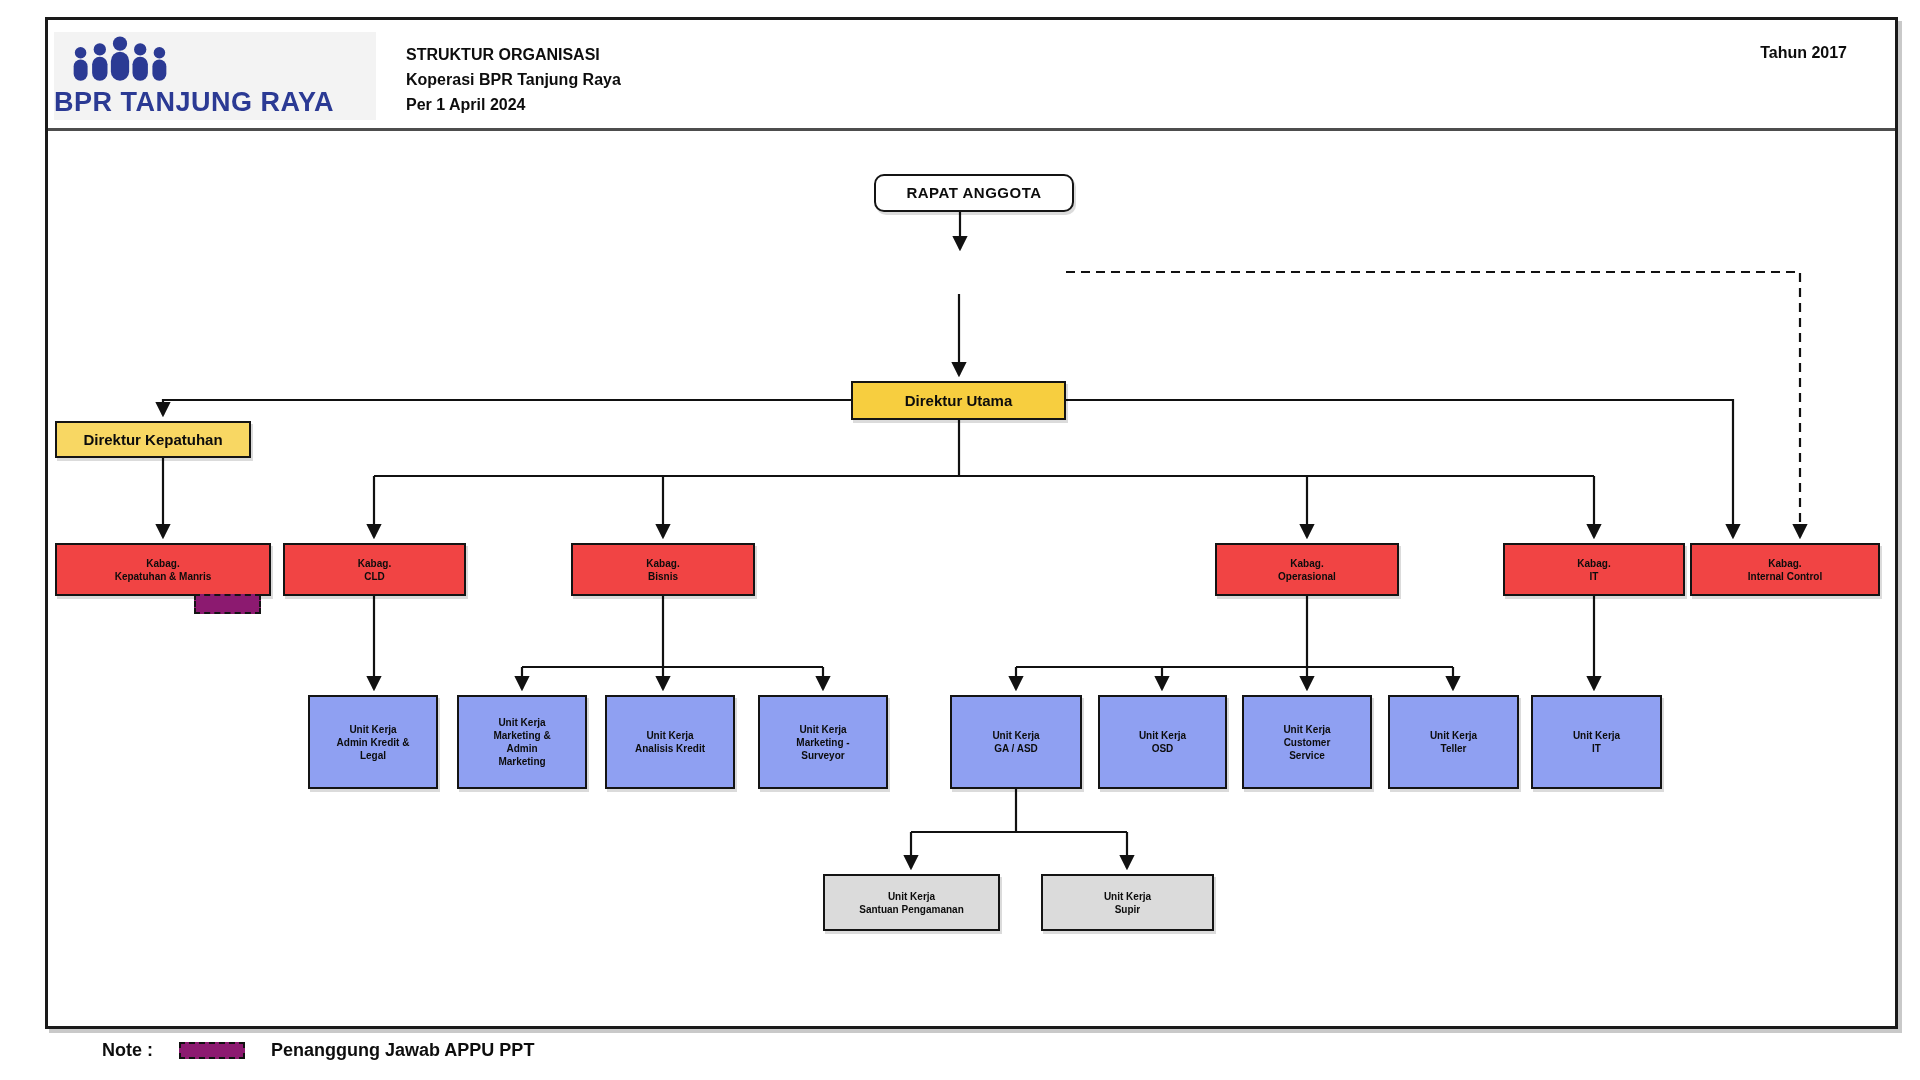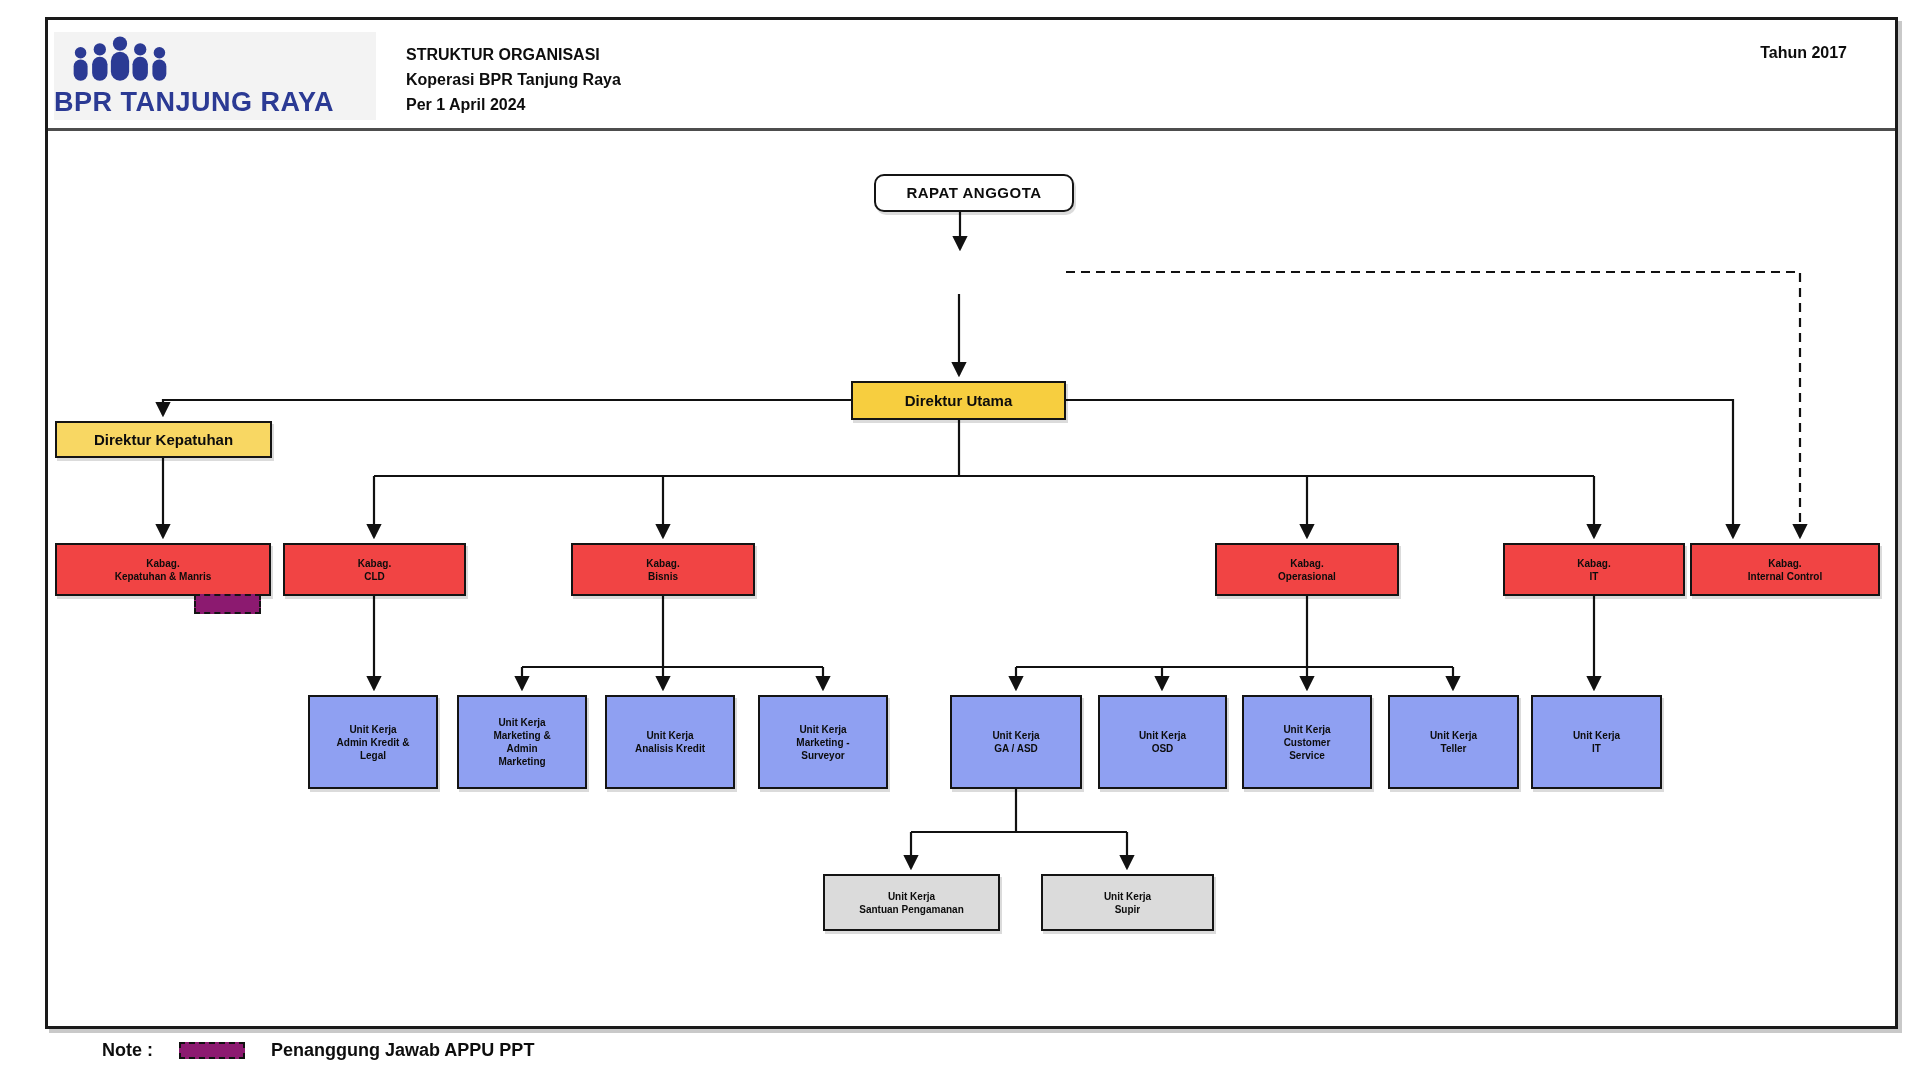--- a/index.html
+++ b/index.html
@@ -112,21 +112,21 @@
       <path d="M1127,832 V868" fill="none" stroke="#111111" stroke-width="2.2" marker-end="url(#arrow)"></path>
     </svg>
 
   <div id="nodes">
       <div class="node white" style="left: 852px; top: 174px; width: 200px; height: 38px; background: rgb(255, 255, 255); margin-left: 22px;">
         <span>RAPAT ANGGOTA</span>
       </div>
       <div class="node yellow" style="left: 851px; top: 381px; width: 215px; height: 39px; background: rgb(247, 206, 63);">
         <span>Direktur Utama</span>
       </div>
-      <div class="node yellow2" style="left: 55px; top: 421px; width: 217px; height: 37px; background: rgb(248, 215, 99);">
+      <div class="node yellow2" style="left: 55px; top: 421px; width: 196px; height: 37px; background: rgb(248, 215, 99);">
         <span>Direktur Kepatuhan</span>
       </div>
       <div class="node red" style="left: 55px; top: 543px; width: 216px; height: 53px; background: rgb(241, 68, 68);">
         <span>Kabag.
 Kepatuhan &amp; Manris</span>
       </div>
       <div class="node red" style="left: 283px; top: 543px; width: 183px; height: 53px; background: rgb(241, 68, 68);">
         <span>Kabag.
 CLD</span>
       </div>

